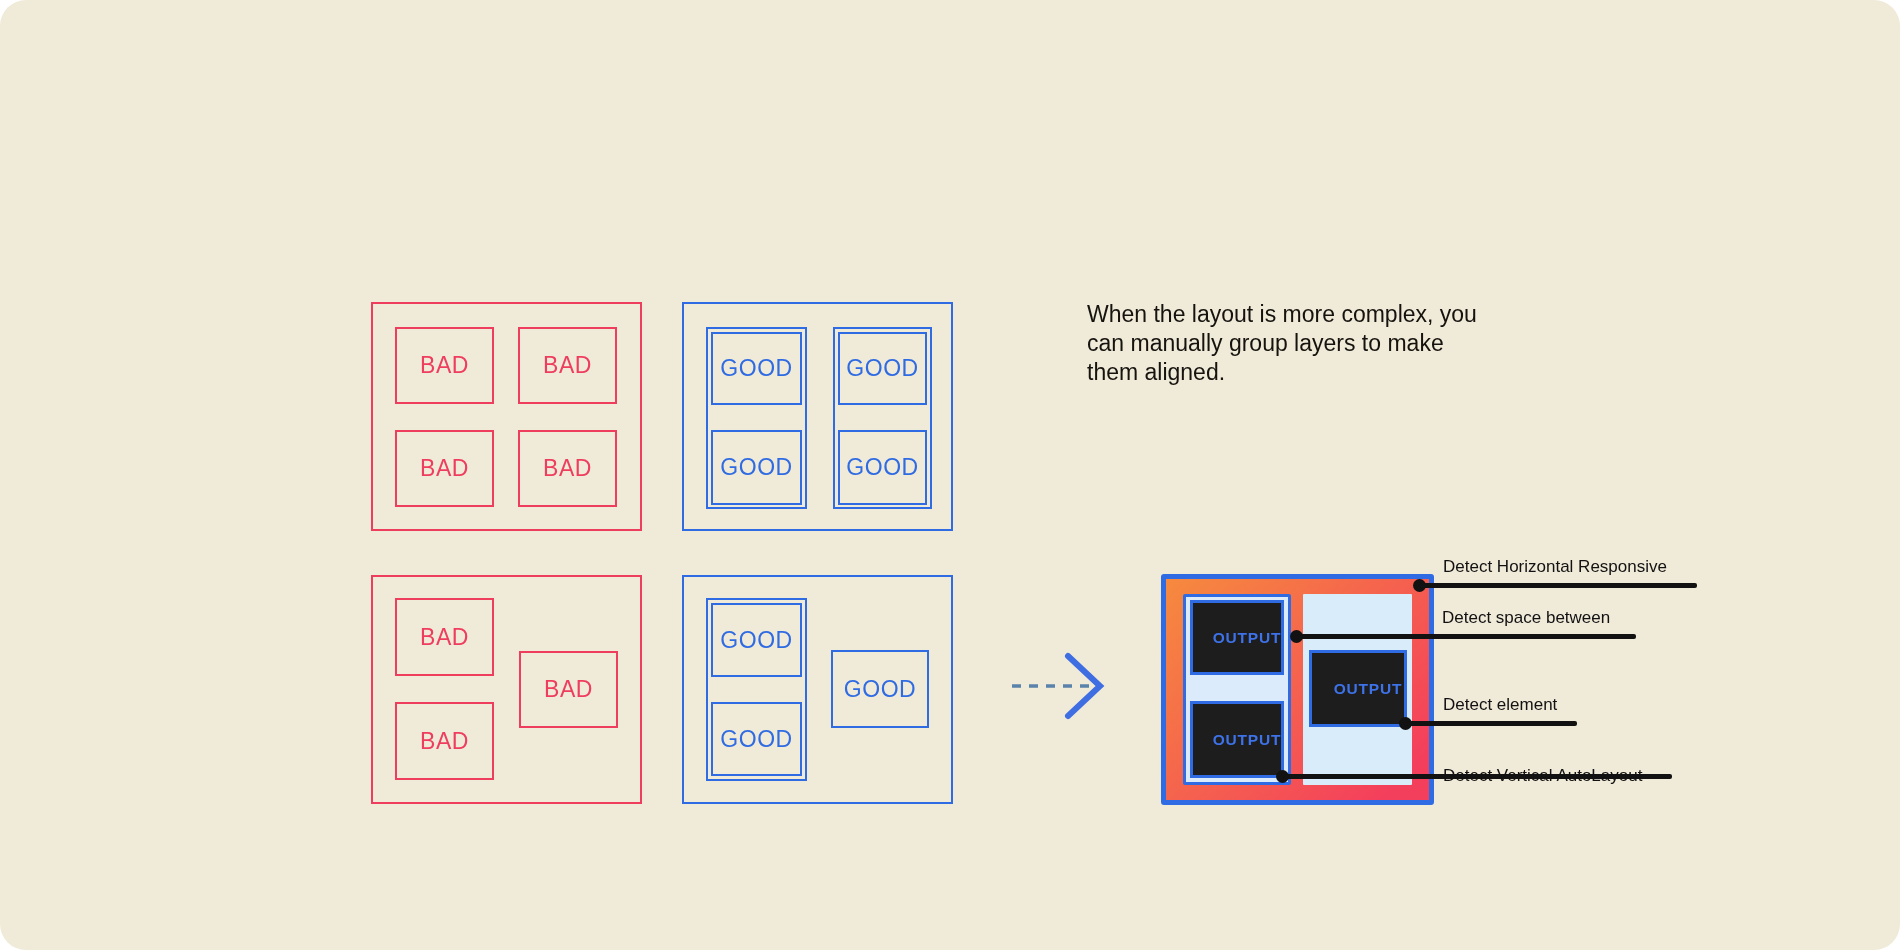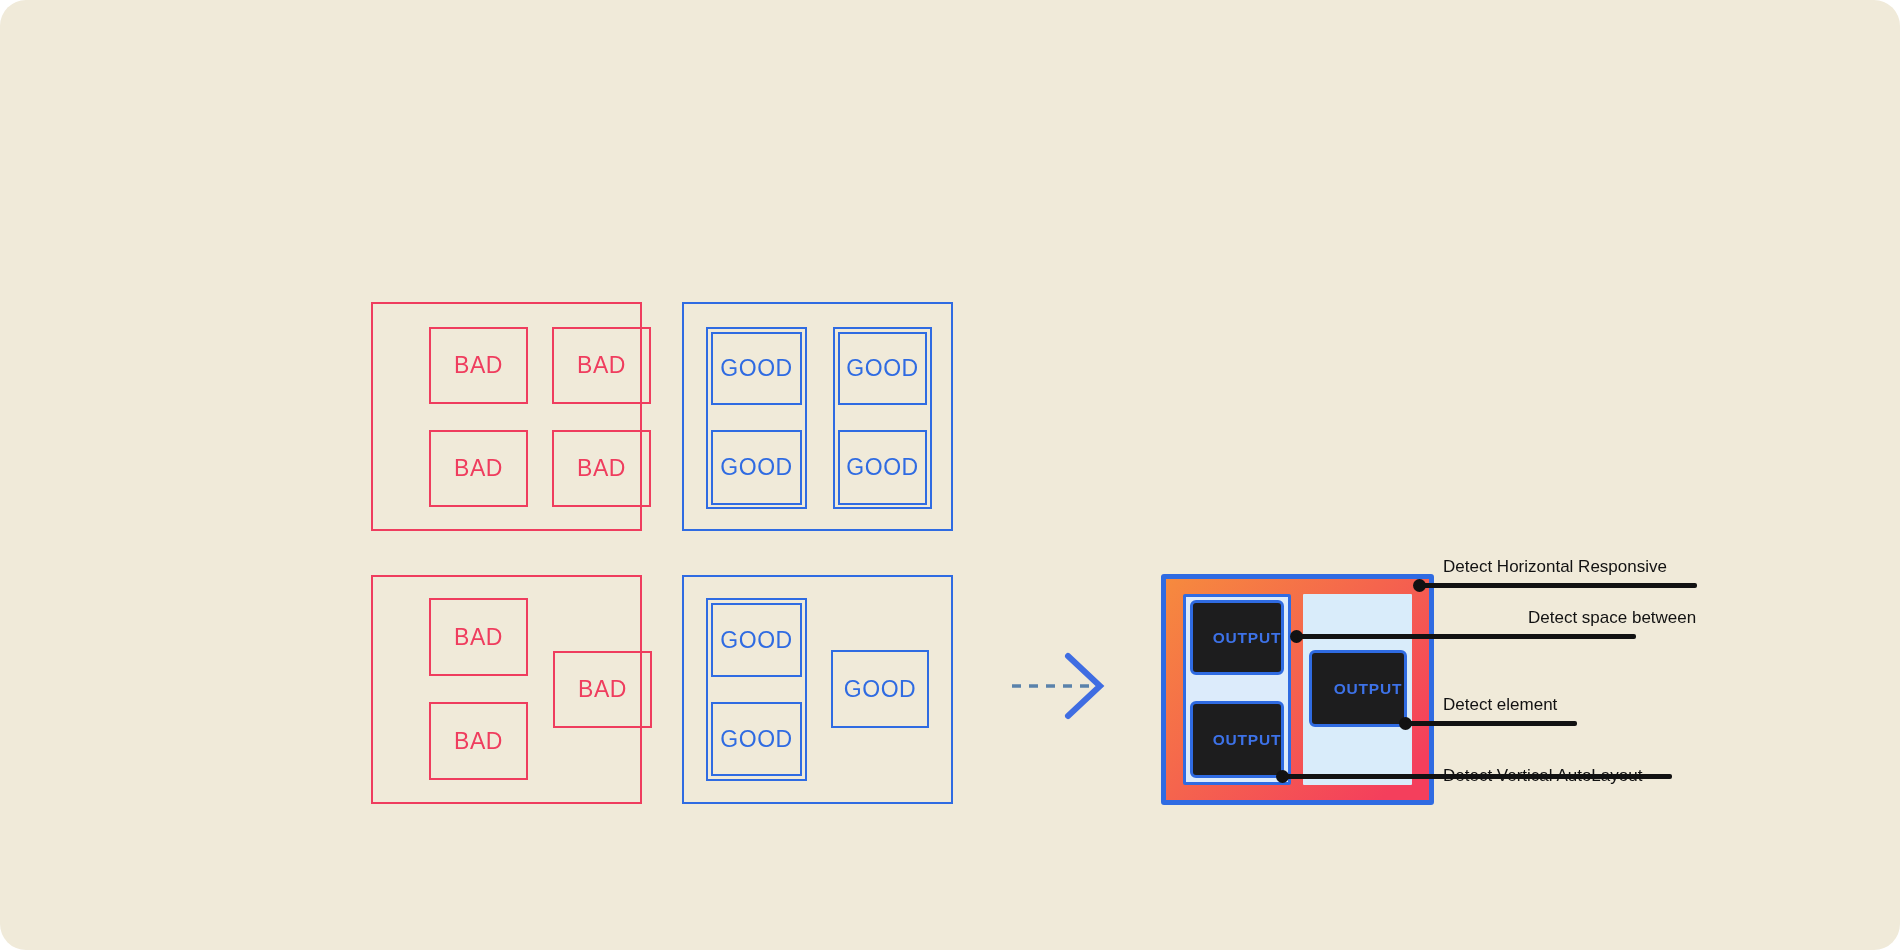--- a/index.html
+++ b/index.html
@@ -19,21 +19,21 @@
 
   
   .frame { position:absolute; width:271px; height:229px; }
   .frame.red  { border:2px solid var(--bad-red); }
   .frame.blue { border:2px solid var(--good-blue); }
 
   .bx {
     position:absolute; display:flex; align-items:center; justify-content:center;
     font-size:23px; letter-spacing:0.5px;
   }
-  .bx.red  { border:2px solid var(--bad-red);  color:var(--bad-red);margin-left:34px; }
+  .bx.red  { border:2px solid var(--bad-red);  color:var(--bad-red); }
   .bx.blue { border:2px solid var(--good-blue); color:var(--good-blue); }
 
   .wrap { position:absolute; border:2px solid var(--good-blue); }
 
   
   .description {
     position:absolute; left:1087px; top:300px; width:400px;
     font-size:23px; line-height:29px; color:var(--text-dark);
   }
   .description p + p { margin-top:29px; }
@@ -53,21 +53,21 @@
     border:3px solid var(--good-blue); background:var(--wrapper-fill); border-radius:2px;
   }
   .output-panel {
     position:absolute; left:137px; top:15px; width:109px; height:191px;
     background:var(--panel-fill); border-radius:1px;
   }
   .output-box {
     position:absolute; border:3px solid var(--good-blue); background:var(--dark-box);
     display:flex; align-items:center; justify-content:center;
     font-size:15.5px; font-weight:600; letter-spacing:0.8px; color:var(--output-text);
-    border-radius:6px;
+    border-radius:0;
     padding-left:20px;
   }
 
   
   .cline { position:absolute; height:5px; background:var(--callout); border-radius:2px; }
   .cdot  { position:absolute; width:13px; height:13px; border-radius:50%; background:var(--callout); }
   .clabel{
     position:absolute; font-size:17px; font-weight:500; line-height:21px;
     color:var(--callout); white-space:nowrap;
   }
@@ -104,20 +104,21 @@
 
   <div class="frame blue" style="left:682px; top:575px;">
     <div class="wrap" style="left:22px; top:21px; width:101px; height:183px;">
       <div class="bx blue" style="left:3px; right:3px; top:3px;   height:74px;">GOOD</div>
       <div class="bx blue" style="left:3px; right:3px; top:102px; height:74px;">GOOD</div>
     </div>
     <div class="bx blue" style="left:147px; top:73px; width:98px; height:78px;">GOOD</div>
   </div>
 
   <div class="description">
+    <p>When the layout is more complex, you can manually group layers to make them aligned.</p>
   </div>
 
   <svg class="arrow" width="104" height="76" viewBox="0 0 104 76">
     <line x1="6" y1="38" x2="84" y2="38" stroke="var(--arrow-dash)" stroke-width="3.5" stroke-dasharray="9 8"></line>
     <polyline points="62,8 94,38 62,68" fill="none" stroke="var(--arrow-head)" stroke-width="6" stroke-linecap="round" stroke-linejoin="miter"></polyline>
   </svg>
 
   <div class="output-frame">
     <div class="output-col">
       <div class="output-box" style="left:4px; right:4px; top:3px;   height:75px;">OUTPUT</div>
@@ -127,21 +128,21 @@
       <div class="output-box" style="left:6px; right:5px; top:56px; height:77px;">OUTPUT</div>
     </div>
   </div>
 
   <div class="cdot" style="left:1413px; top:579px;"></div>
   <div class="cline" style="left:1420px; top:583px; width:277px;"></div>
   <div class="clabel" style="left:1443px; top:556px;">Detect Horizontal Responsive</div>
 
   <div class="cdot" style="left:1290px; top:630px;"></div>
   <div class="cline" style="left:1297px; top:634px; width:339px;"></div>
-  <div class="clabel" style="left:1528px; top:607px;">Detect space between</div>
+  <div class="clabel" style="left:1442px; top:607px;">Detect space between</div>
 
   <div class="cdot" style="left:1399px; top:717px;"></div>
   <div class="cline" style="left:1406px; top:721px; width:171px;"></div>
   <div class="clabel" style="left:1443px; top:694px;">Detect element</div>
 
   <div class="cdot" style="left:1276px; top:770px;"></div>
   <div class="cline" style="left:1283px; top:774px; width:389px;"></div>
   <div class="clabel" style="left:1443px; top:765px;">Detect Vertical AutoLayout</div>
 
 </div>

